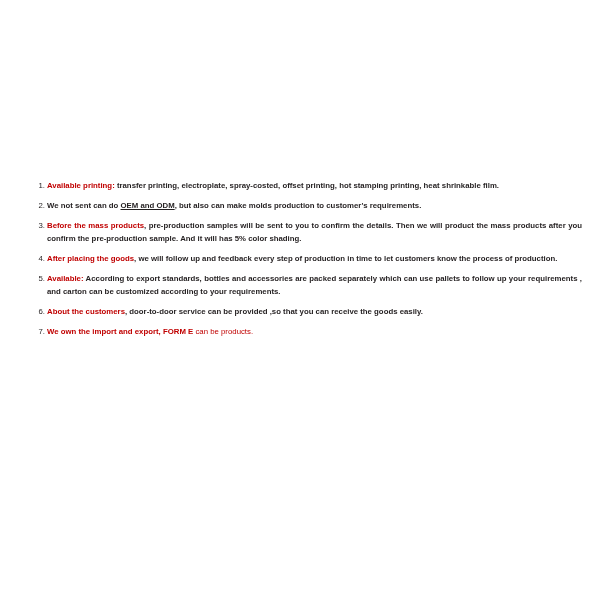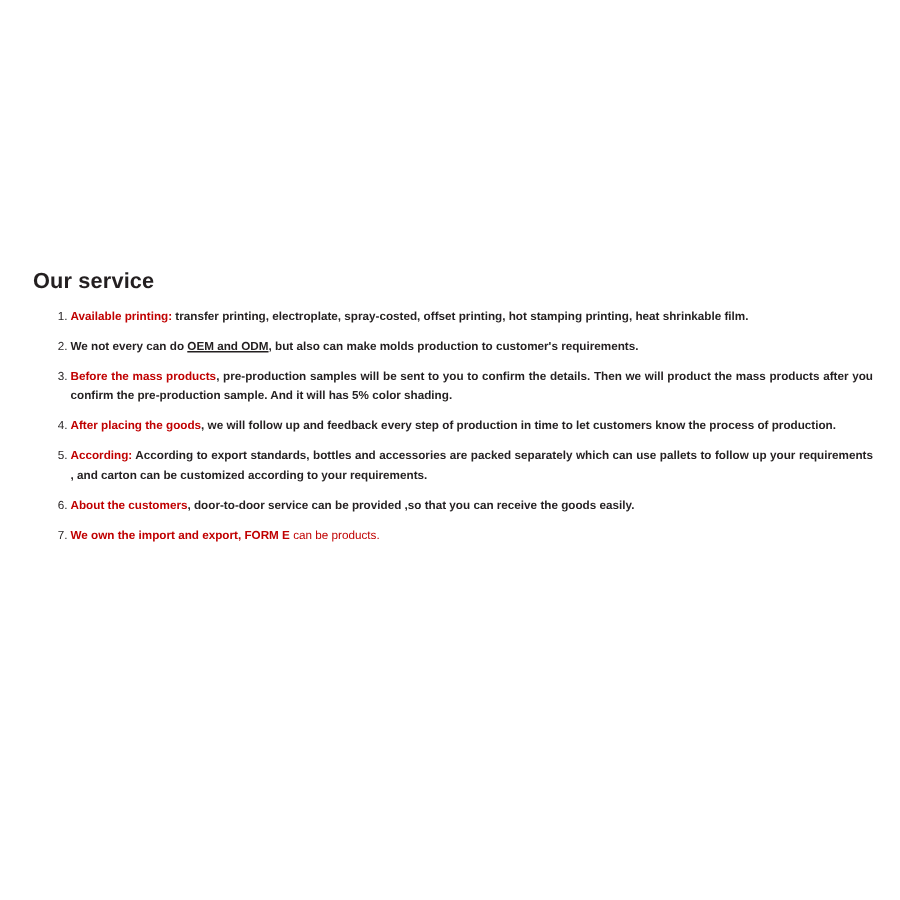--- a/index.html
+++ b/index.html
@@ -63,24 +63,23 @@
   .plain {
     color: #231f20;
     font-weight: bold;
   }
 </style>
 </head>
 <body>
 
 <div class="page">
   <div class="content">
-    <h1 class="title">Our service</h1>
     <ol class="service-list">
         <li><span class="num">1.</span><span class="hl">Available printing:</span><span class="plain"> transfer printing, electroplate, spray-costed, offset printing, hot stamping printing,  heat shrinkable film.</span></li>
-        <li><span class="num">2.</span><span class="plain">We not every can do </span><span style="font-weight: bold; text-decoration: underline;">OEM and ODM</span><span class="plain">, but also can make molds production to customer's requirements.</span></li>
+        <li><span class="num">2.</span><span class="plain">We not sent can do </span><span style="font-weight: bold; text-decoration: underline;">OEM and ODM</span><span class="plain">, but also can make molds production to customer's requirements.</span></li>
         <li><span class="num">3.</span><span class="hl">Before the mass products</span><span class="plain">, pre-production samples will be sent to you to confirm the details. Then we will product the mass products after you confirm the pre-production sample. And it will has 5% color shading.</span></li>
         <li><span class="num">4.</span><span class="hl">After placing the goods</span><span class="plain">, we will follow up and feedback every step of production in time to let customers know the process of production.</span></li>
-        <li><span class="num">5.</span><span class="hl">According:</span><span class="plain"> According to export standards, bottles and accessories are packed separately which can use pallets to follow up your requirements , and carton can be customized according to your requirements.</span></li>
+        <li><span class="num">5.</span><span class="hl">Available:</span><span class="plain"> According to export standards, bottles and accessories are packed separately which can use pallets to follow up your requirements , and carton can be customized according to your requirements.</span></li>
         <li><span class="num">6.</span><span class="hl">About the customers</span><span class="plain">, door-to-door service can be provided ,so that you can receive the goods easily.</span></li>
         <li><span class="num">7.</span><span class="hl">We own the import and export, FORM E</span><span style="color: rgb(192, 0, 0);"> can be products.</span></li>
       </ol>
   </div>
 </div>
 
 </body></html>

